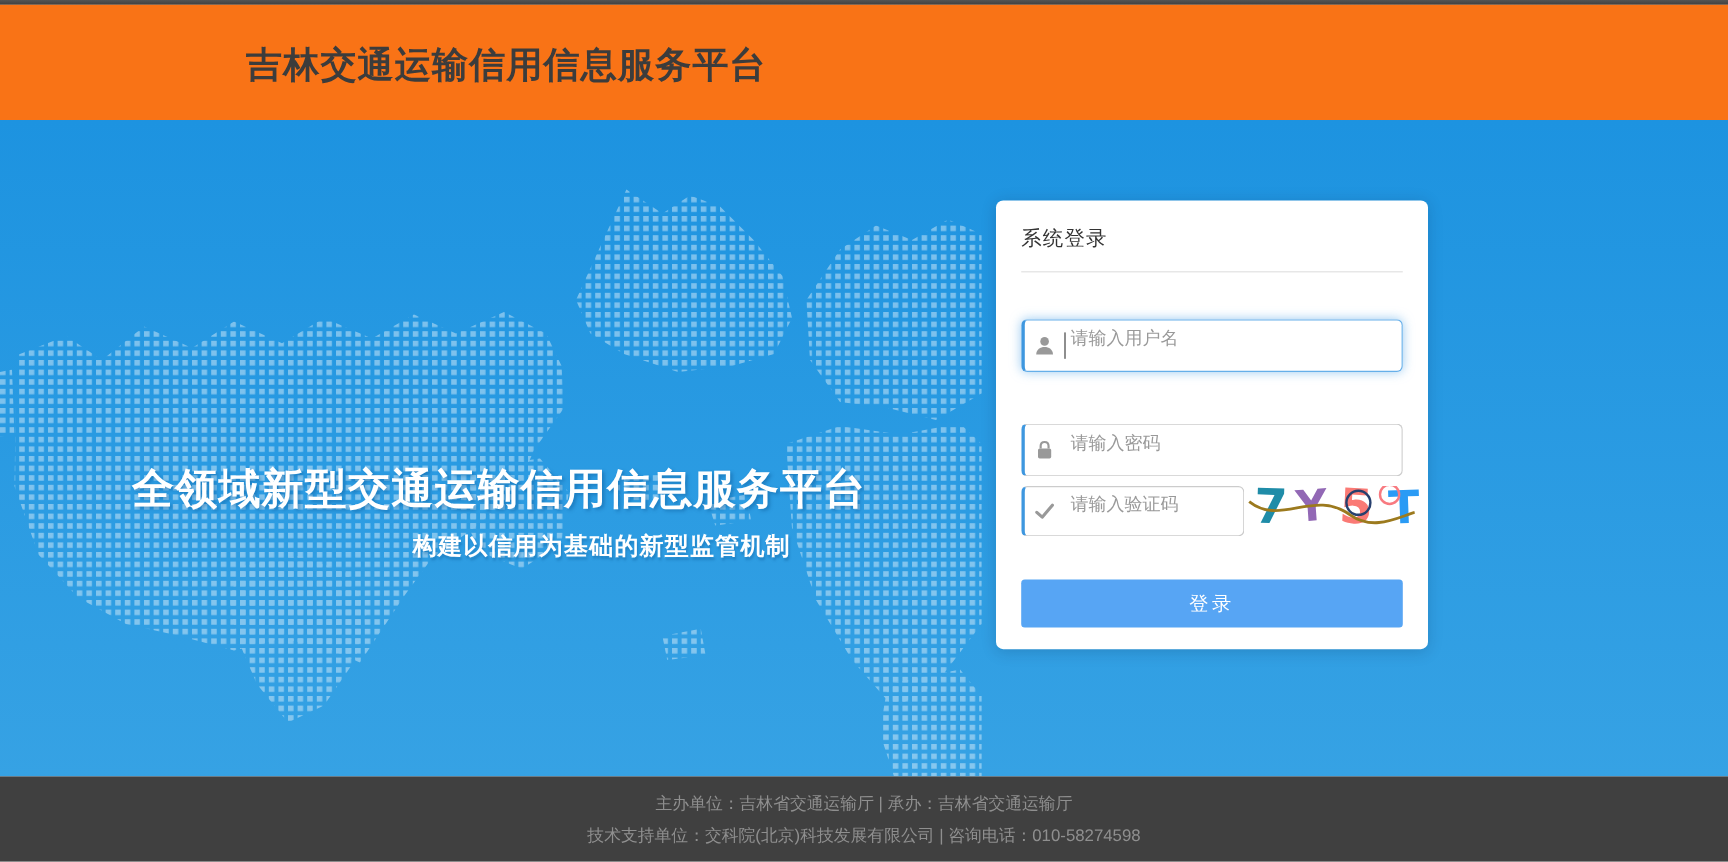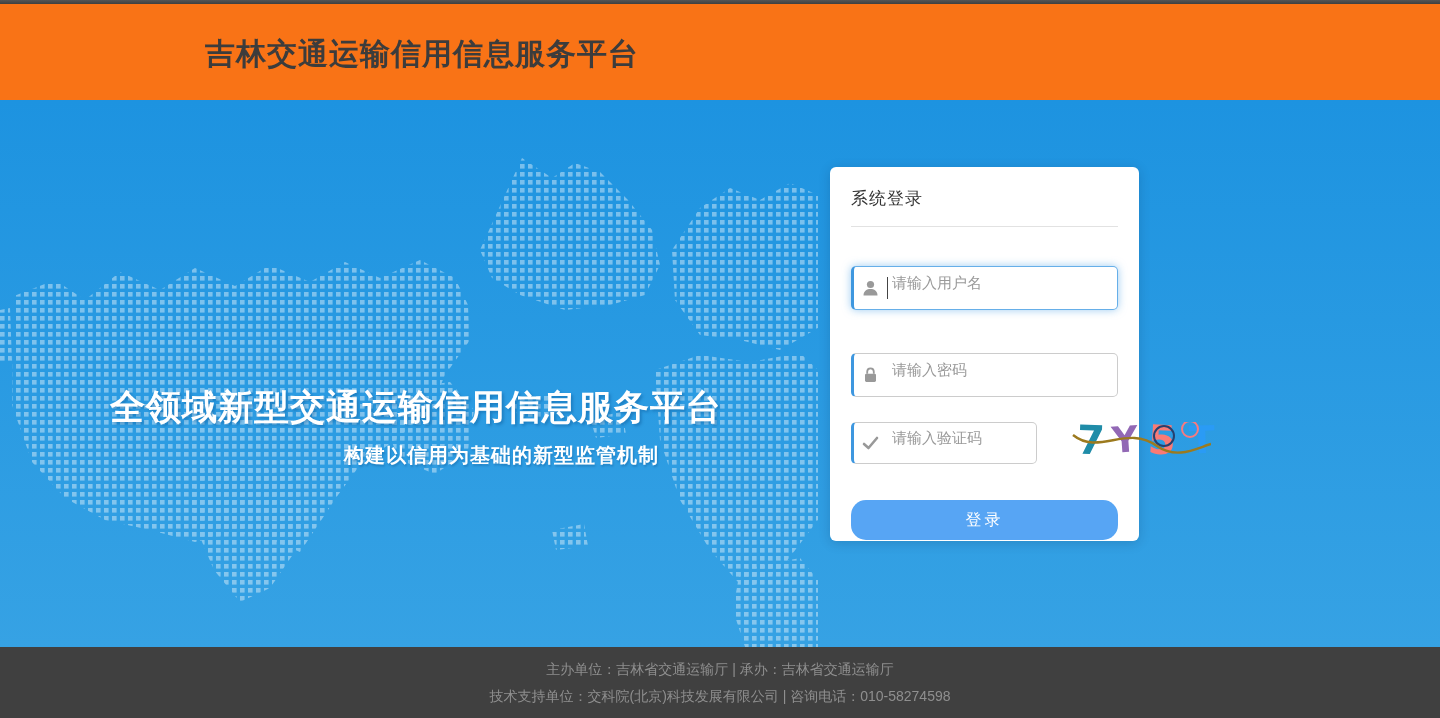--- a/index.html
+++ b/index.html
@@ -18,58 +18,58 @@
     background:linear-gradient(to bottom, #1d93e0, #36a2e4); overflow:hidden; }
   .map-svg { position:absolute; left:0; top:0; }
 
   .hero-title { position:absolute; left:62px; top:284px; font-size:35px;
     font-weight:bold; color:#fff; letter-spacing:1px;
     text-shadow:2px 2px 3px rgba(0,70,130,.35); white-space:nowrap;margin-left:48px; }
   .hero-subtitle { position:absolute; left:344px; top:342px; font-size:20px;
     font-weight:bold; color:#fff; letter-spacing:1px;
     text-shadow:1px 2px 2px rgba(0,70,130,.3); white-space:nowrap; }
 
-  .login-card { position:absolute; left:830px; top:67px; width:309px; height:374px;
+  .login-card { position:absolute; left:830px; top:67px; width:360px; height:374px;
     background:#fff; border-radius:6px; box-shadow:0 2px 12px rgba(0,30,60,.18);
     padding:0 21px; }
   .login-title { margin-top:20px; font-size:17px; color:#333; letter-spacing:1px; }
   .login-divider { margin-top:16px; height:1px; background:#e2e2e2; }
 
   .input-row { position:relative; height:44px; }
   .input-row input { width:100%; height:44px; border:1px solid #ccc;
     border-left:3px solid #3e97df; border-radius:5px; padding:0 10px 12px 38px;
     font-size:15px; color:#333; outline:none; background:#fff;
     font-family:"Liberation Sans","DejaVu Sans",sans-serif; }
   .input-row input::placeholder { color:#999; opacity:1; }
   .input-row.focused input { border-color:#66afe9; border-left-color:#3e97df;
     box-shadow:0 0 9px rgba(102,175,233,.65); }
   .row-username { margin-top:39px; }
   .row-password { margin-top:43px; }
-  .row-captcha  { margin-top:25px; display:flex;gap:32px; }
+  .row-captcha  { margin-top:8px; display:flex; }
   .row-captcha .captcha-input-wrap { position:relative; width:186px; height:42px; flex:none; }
   .row-captcha input { height:42px; }
 
   .field-icon { position:absolute; left:11px; top:50%; transform:translateY(-50%);
     width:17px; height:17px; }
   .caret { position:absolute; left:36px; top:11px; width:1px; height:22px; background:#444; }
 
   .captcha-box { position:relative; width:130px; height:44px; margin-left:8px; flex:none;
     cursor:pointer; }
   .captcha-chars { position:absolute; left:0; top:-4px; width:100%; height:100%;
     display:flex; align-items:center; font-weight:bold;
     font-family:"DejaVu Sans","Liberation Sans",sans-serif; }
   .captcha-chars span { display:inline-block; line-height:1; }
   .captcha-chars span:nth-child(1){ font-size:40px; transform:rotate(2deg); }
   .captcha-chars span:nth-child(2){ font-size:36px; margin-left:7px; transform:rotate(-4deg); }
   .captcha-chars span:nth-child(3){ font-size:40px; margin-left:10px; transform:rotate(3deg); }
   .captcha-chars span:nth-child(4){ font-size:38px; margin-left:13px; transform:rotate(-2deg); }
   .captcha-overlay { position:absolute; left:-6px; top:0; }
 
   .login-button { display:block; width:100%; height:40px; margin-top:34px;
-    background:#57a5f4; border:none; border-radius:15px; color:#fff; font-size:16px;
+    background:#57a5f4; border:none; border-radius:3px; color:#fff; font-size:16px;
     letter-spacing:3px; cursor:pointer;
     font-family:Liberation Serif, serif; }
 
   .footer { position:absolute; left:0; top:647px; width:1440px; height:71px;
     background:#404040; text-align:center; color:#8f8f8f; font-size:14px; }
   .footer p { line-height:1; }
   .footer .f1 { margin-top:15px; }
   .footer .f2 { margin-top:13px; }
 </style>
 </head>

